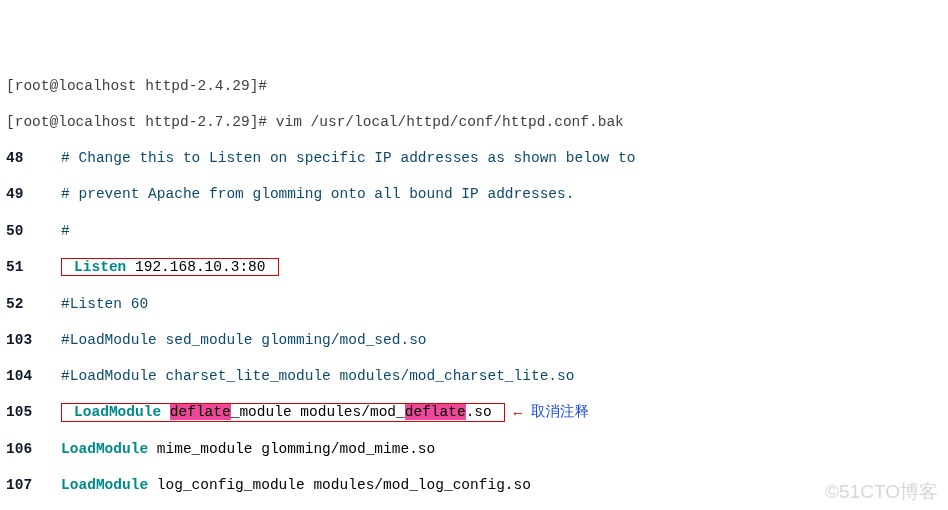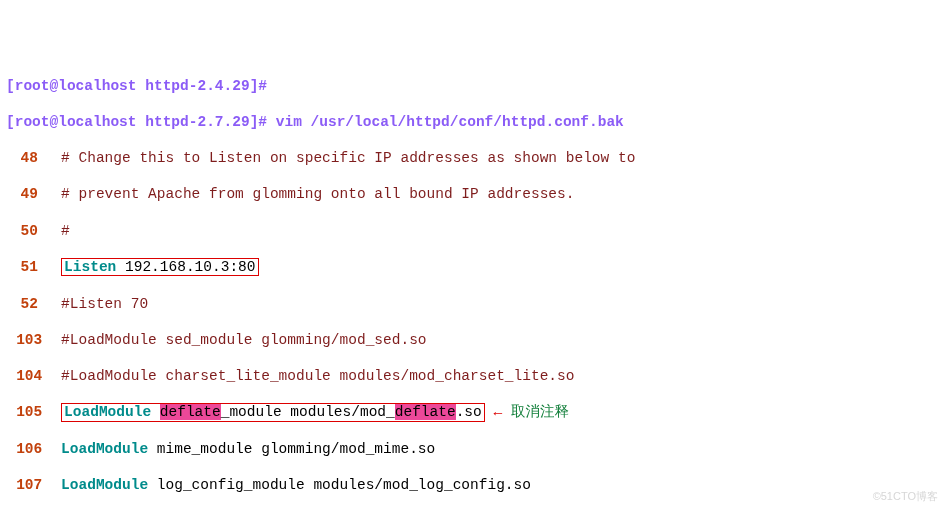--- a/index.html
+++ b/index.html
@@ -6,42 +6,42 @@
     margin: 0;
     padding: 4px 6px;
     background: #ffffff;
     font-family: "Consolas", "Courier New", monospace;
     font-size: 14.5px;
     line-height: 1.25;
     white-space: pre;
     color: #000;
   }
   .ln { display: block; }
-  .num { color: #c2410c; display: inline-block; width: 3.2em; text-align: center; margin-right: 0.6em; font-weight: bold;}
-  .comment { color: #7f1d1d; }
+  .num { color: #0f172a; display: inline-block; width: 3.2em; text-align: left; margin-right: 0.6em; font-weight: bold;}
+  .comment { color: #0c4a6e; }
   .directive { color: #008b8b; font-weight: bold;}
   .hl { background: #ec4899; color: #000; }
-  .redbox { border: 1.5px solid #d00; padding: 0 2px; display:inline-block; line-height:1.15; }
+  .redbox { border: 1.5px solid #d00; padding: 0 12px; display:inline-block; line-height:1.15; }
   .arrow { color: #d00; }
-  .note { color: #15803d; margin-top: 11px; }
-  .prompt { color: #8b5cf6; font-weight: bold;}
-  .watermark { position: fixed; right: 10px; bottom: 6px; color: #d7d7d7; font-size: 11px; font-family: sans-serif; }
+  .note { color: #1d4ed8; margin-top: 11px; }
+  .prompt { color: #404040; font-weight: normal;}
+  .watermark { position: fixed; right: 10px; bottom: 6px; color: #d7d7d7; font-size: 19px; font-family: sans-serif; }
 </style>
 </head>
 <body>
 
 
 
 <span class="ln prompt">[root@localhost httpd-2.4.29]#</span>
 <span class="ln prompt">[root@localhost httpd-2.7.29]# vim /usr/local/httpd/conf/httpd.conf.bak</span>
 <span class="ln"><span class="num">48</span><span class="comment"># Change this to Listen on specific IP addresses as shown below to</span></span>
 <span class="ln"><span class="num">49</span><span class="comment"># prevent Apache from glomming onto all bound IP addresses.</span></span>
 <span class="ln"><span class="num">50</span><span class="comment">#</span></span>
 <span class="ln"><span class="num">51</span><span class="redbox"><span class="directive">Listen</span><span> 192.168.10.3:80</span></span></span>
-<span class="ln"><span class="num">52</span><span class="comment">#Listen 70</span></span>
+<span class="ln"><span class="num">52</span><span class="comment">#Listen 60</span></span>
 <span class="ln"><span class="num">103</span><span class="comment">#LoadModule sed_module glomming/mod_sed.so</span></span>
 <span class="ln"><span class="num">104</span><span class="comment">#LoadModule charset_lite_module modules/mod_charset_lite.so</span></span>
 <span class="ln"><span class="num">105</span><span class="redbox"><span class="directive">LoadModule</span><span> </span><span class="hl">deflate</span><span>_module modules/mod_</span><span class="hl">deflate</span><span>.so</span></span><span class="arrow"> ← </span><span class="note">取消注释</span></span>
 <span class="ln"><span class="num">106</span><span class="directive">LoadModule</span><span> mime_module glomming/mod_mime.so</span></span>
 <span class="ln"><span class="num">107</span><span class="directive">LoadModule</span><span> log_config_module modules/mod_log_config.so</span></span>
 
 
 
 
 

